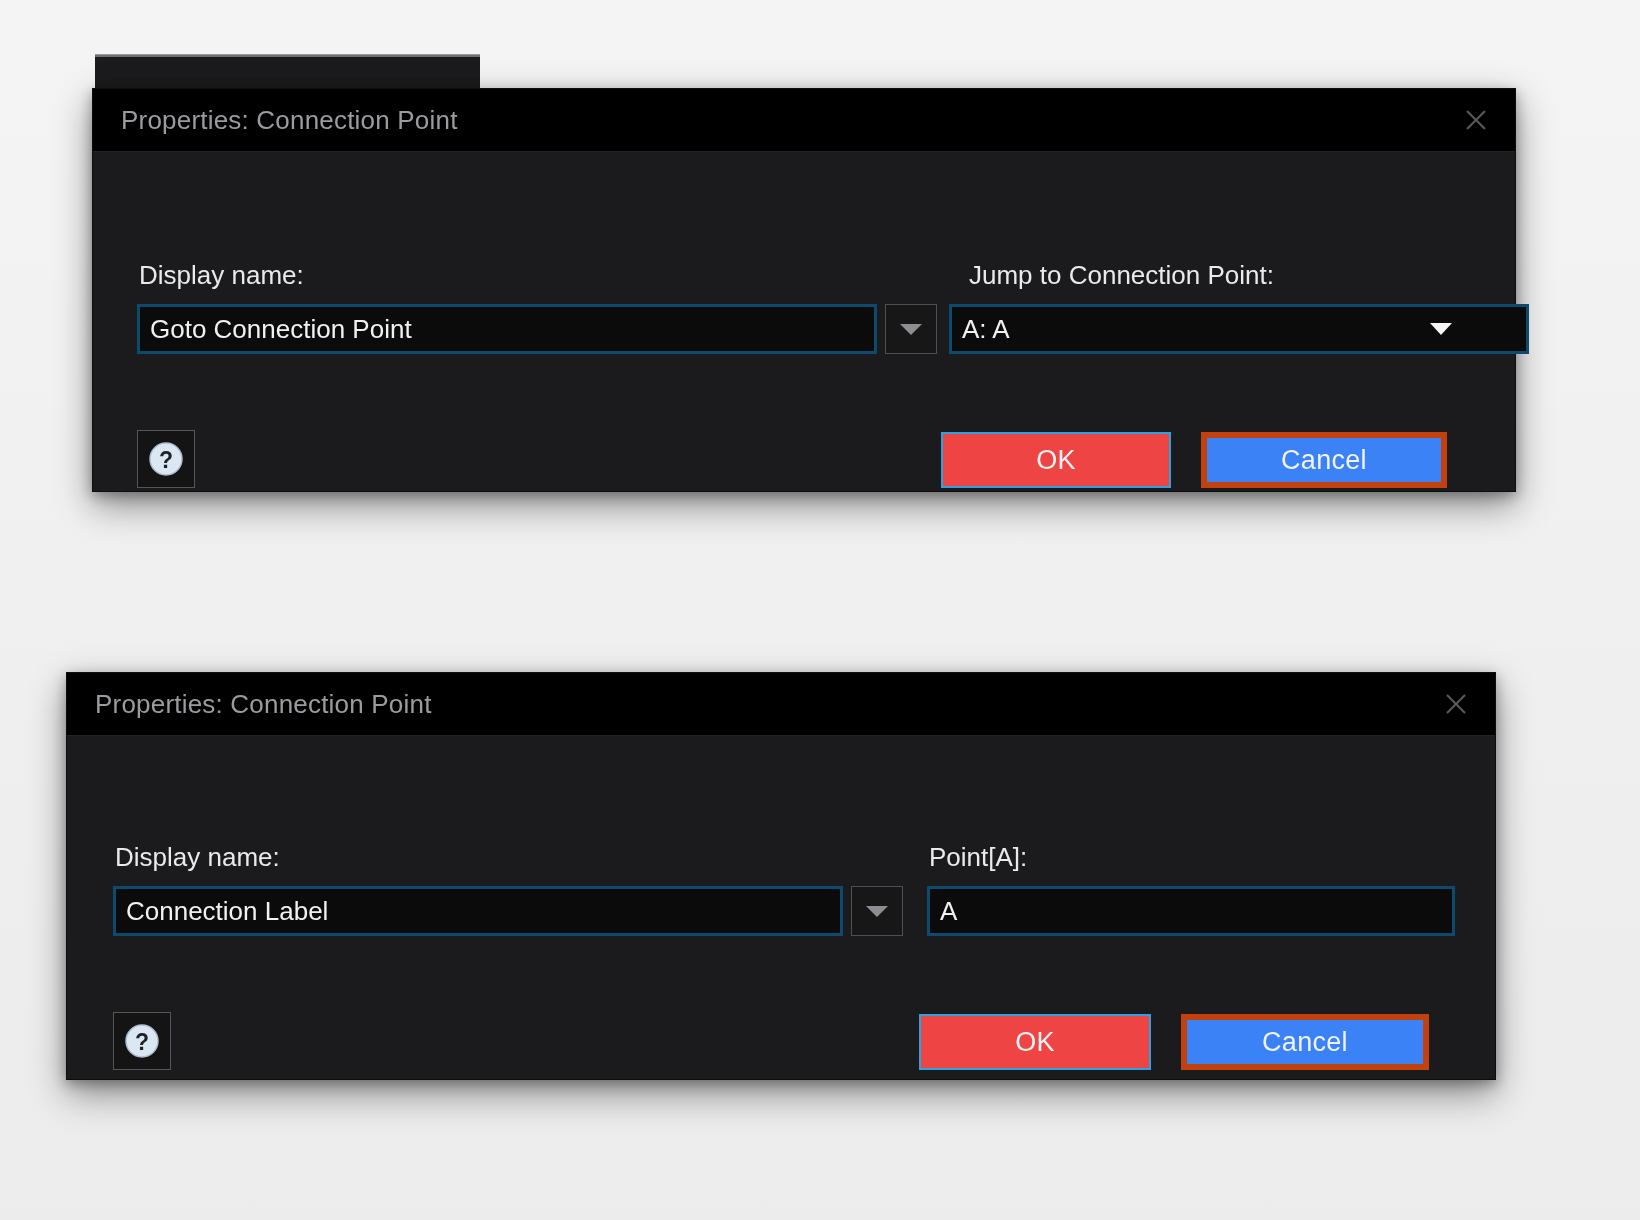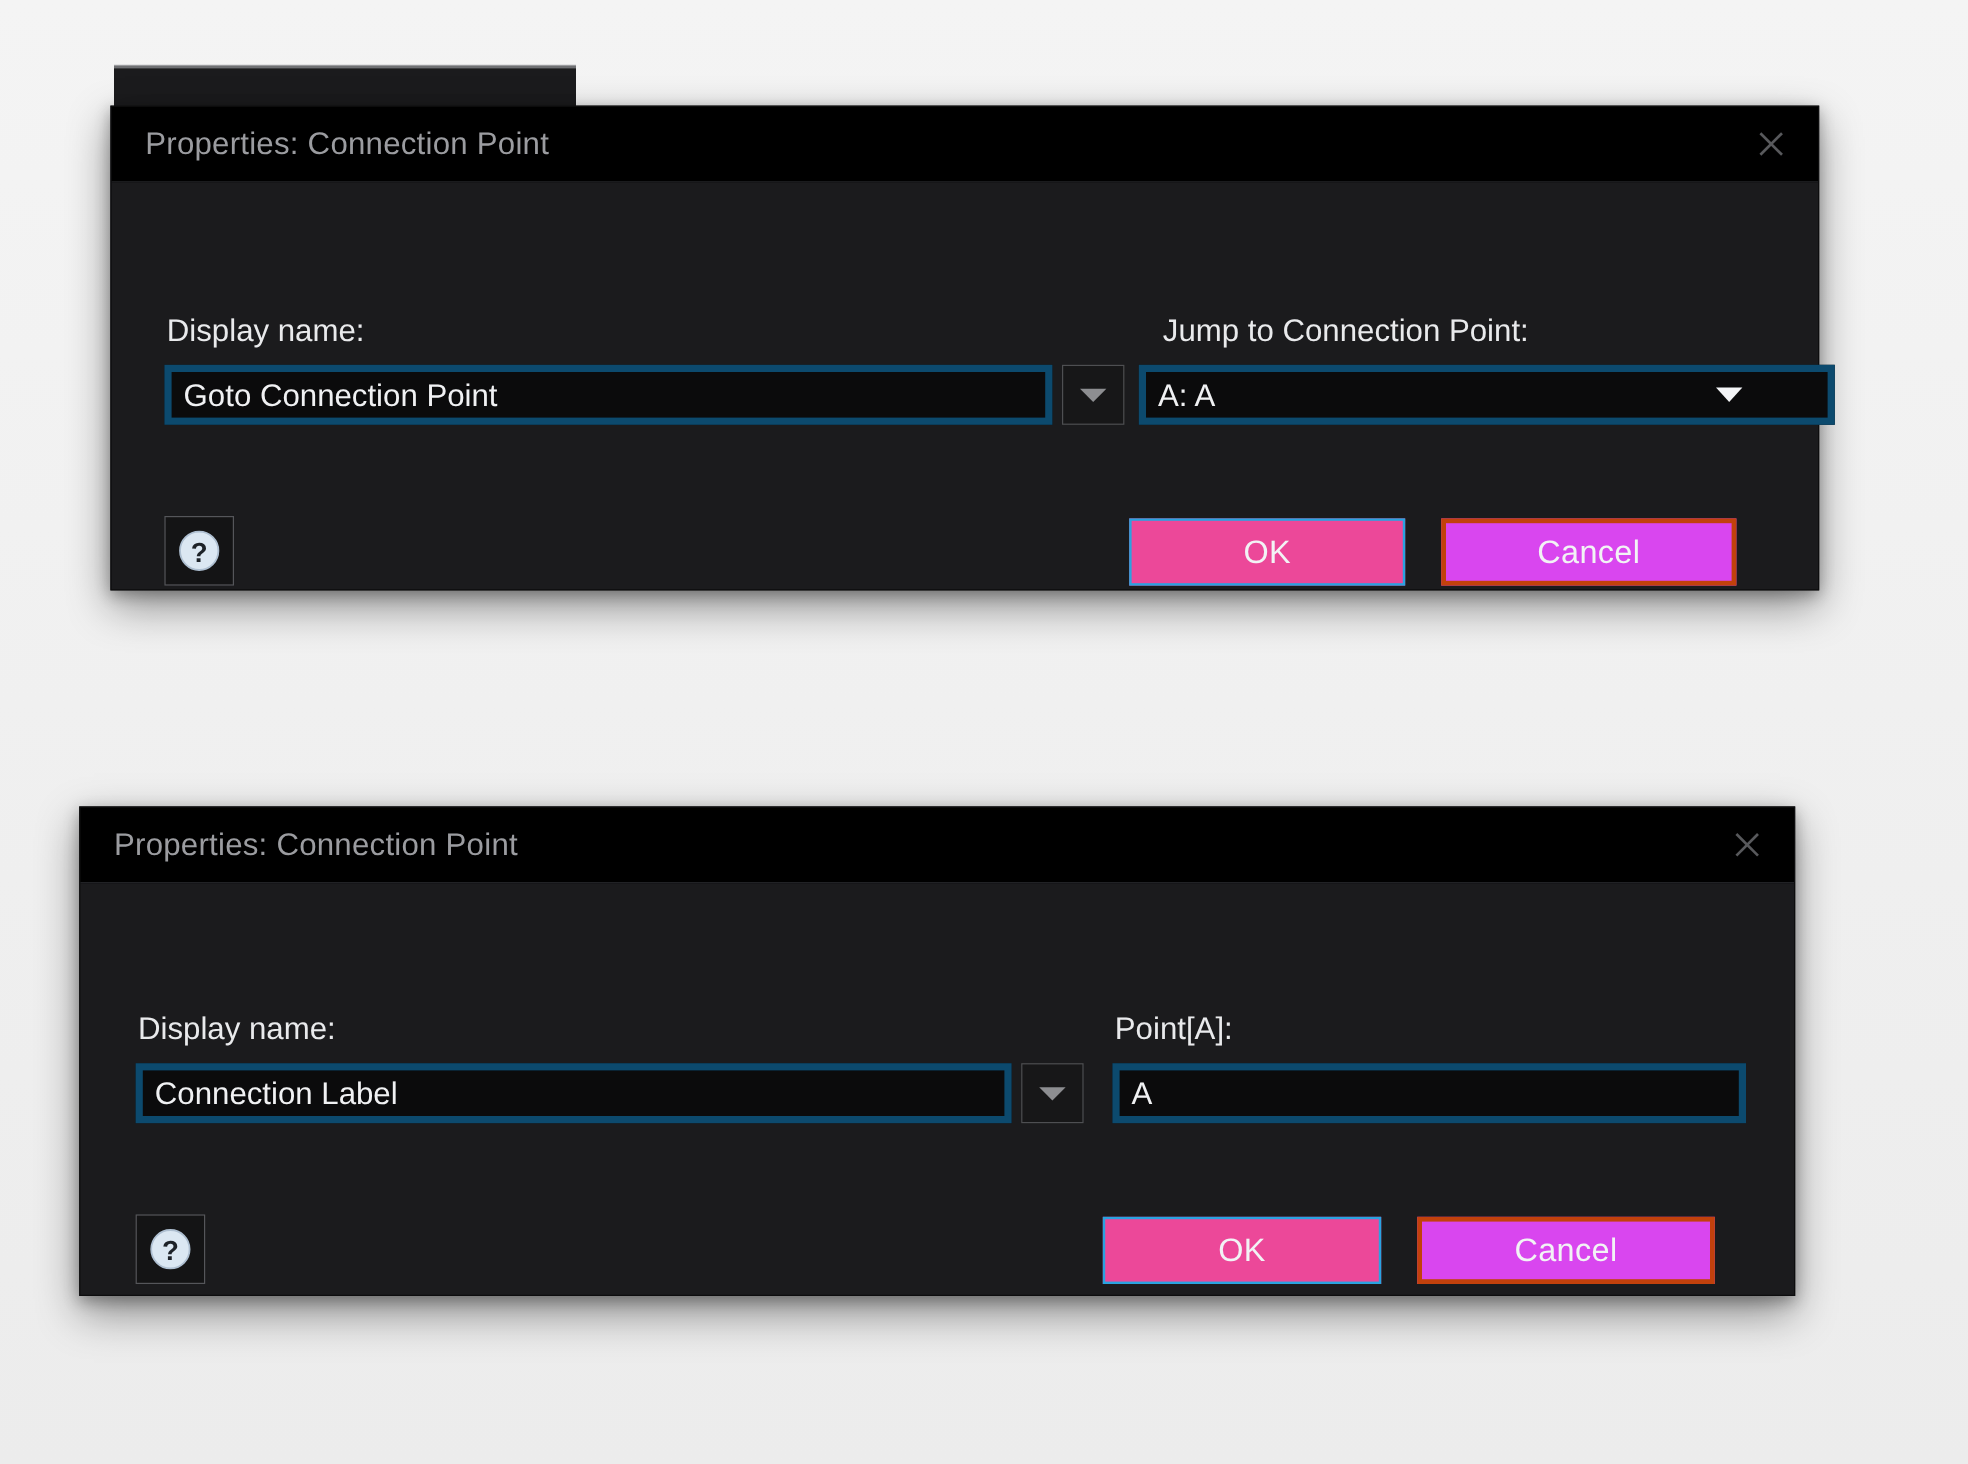--- a/index.html
+++ b/index.html
@@ -74,21 +74,21 @@
     font-size: 26px;
     color: #e9eaec;
     white-space: nowrap;
     text-align: center;
   }
 
   .textbox {
     position: absolute;
     box-sizing: border-box;
     background: #0b0b0c;
-    border: 6px solid #0c4a6e;
+    border: 3px solid #0c4a6e;
     color: #f0f1f3;
     font-size: 26px;
     font-family: "Liberation Sans", sans-serif;
     display: flex;
     align-items: center;
     padding: 12px 10px;
     white-space: nowrap;
     overflow: hidden;
   }
 
@@ -119,34 +119,34 @@
     border-left: 11px solid transparent;
     border-right: 11px solid transparent;
   }
   .tri-dim { border-top: 11px solid #8d8e91; }
   .tri-bright { border-top: 12px solid #f4f5f7; }
 
   
   .btn {
     position: absolute;
     box-sizing: border-box;
-    background: #d946ef;
-    border: 4px solid #c2410c;
+    background: #3b82f6;
+    border: 6px solid #c2410c;
     color: #f2f3f5;
     font-size: 27px;
     font-family: "Liberation Sans", sans-serif;
     display: flex;
     align-items: center;
     justify-content: center;
     cursor: pointer;
     letter-spacing: 0.3px;
   }
   .btn.default {
     border: 2px solid #2aa3e0;
-    background: #ec4899;
+    background: #ef4444;
   }
 
   .help-btn {
     position: absolute;
     box-sizing: border-box;
     background: #141415;
     border: 1px solid #55565a;
     display: flex;
     align-items: center;
     justify-content: center;

